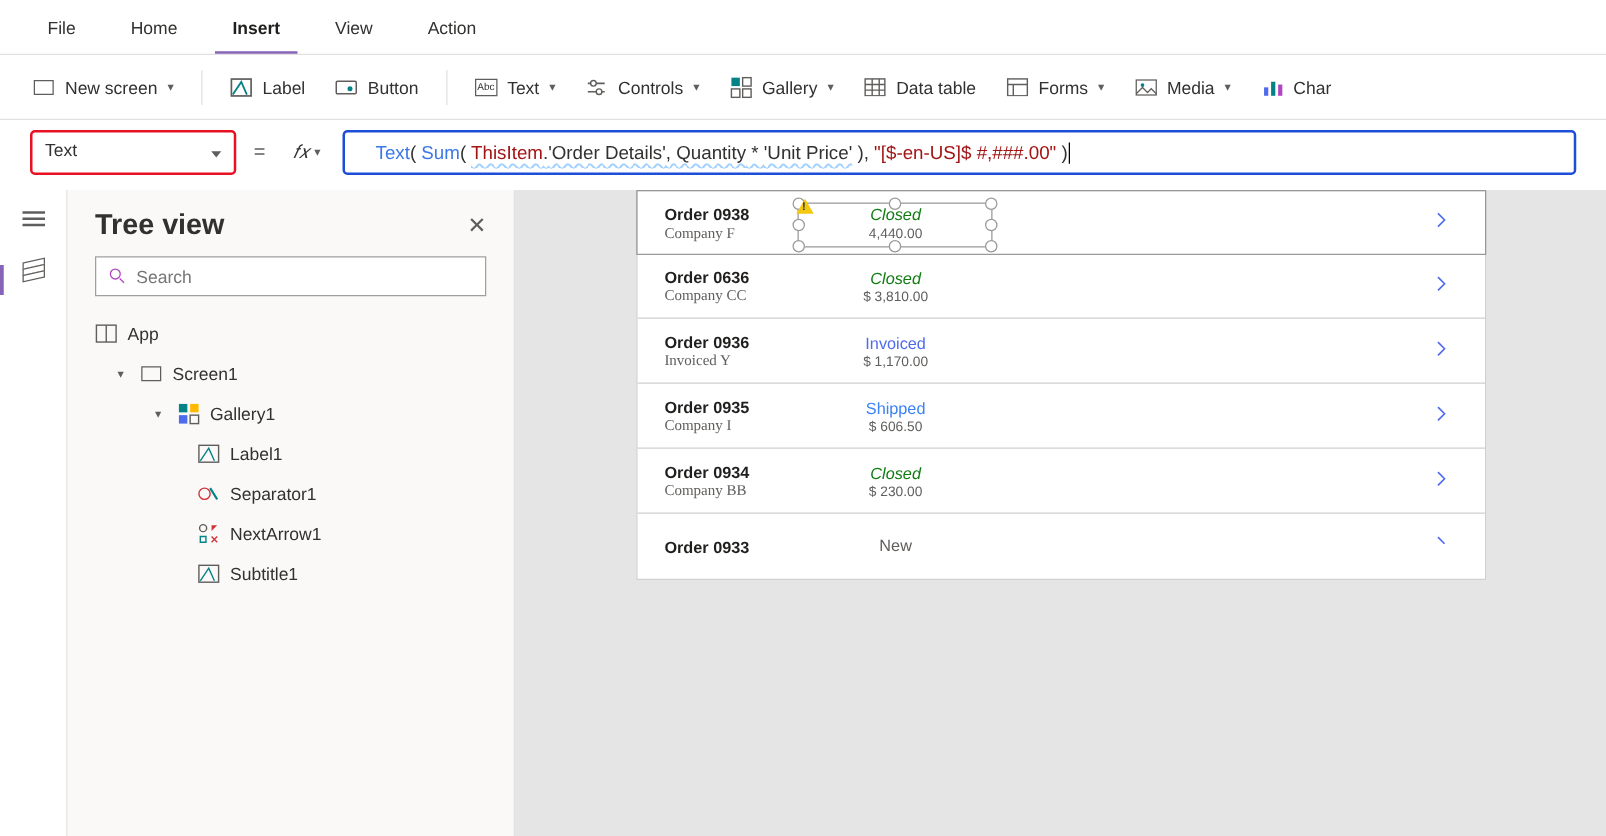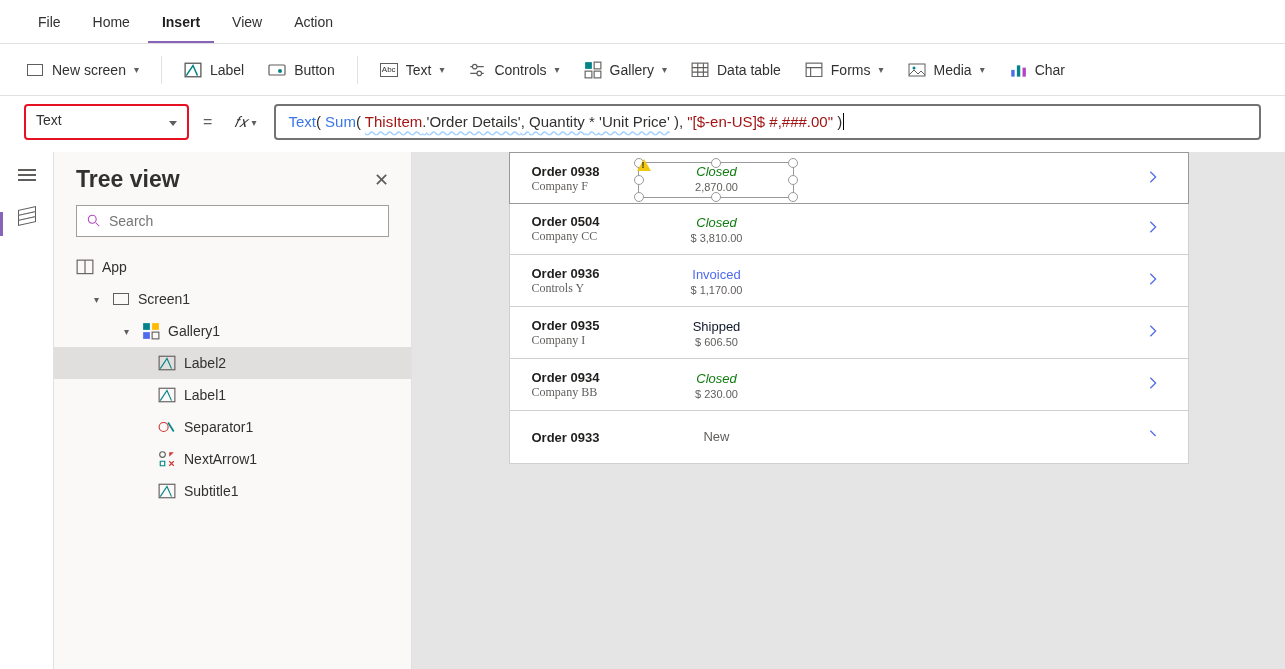--- a/index.html
+++ b/index.html
@@ -1,38 +1,38 @@
 <!DOCTYPE html>
 <html><head>
 <meta charset="utf-8">
 <style>
 * { box-sizing: border-box; margin: 0; padding: 0; font-family: "Segoe UI", Arial, sans-serif; }
 body { background: #fff; width: 1285px; height: 669px; overflow: hidden; }
 
 
-.menubar { display: flex; gap: 4px; padding: 6px 24px 0 24px; border-bottom: 1px solid #e1e1e1; height: 44px; }
+.menubar { display: flex; gap: 16px; padding: 6px 24px 0 24px; border-bottom: 1px solid #e1e1e1; height: 44px; }
 .menubar .item { padding: 8px 14px 11px 14px; font-size: 14px; color: #323130; cursor: pointer; }
 .menubar .item.active { font-weight: 600; border-bottom: 2px solid #8764b8; color: #201f1e; }
 
 
 .toolbar { display: flex; align-items: center; padding: 6px 16px; height: 52px; border-bottom: 1px solid #e1e1e1; gap: 4px; }
 .tool { display: inline-flex; align-items: center; gap: 8px; padding: 6px 10px; font-size: 14px; color: #323130; cursor: pointer; }
 .tool .chev { font-size: 10px; color: #605e5c; }
 .sep { width: 1px; height: 28px; background: #e1e1e1; margin: 0 8px; }
 .icon-box { width: 18px; height: 14px; border: 1.2px solid #605e5c; display: inline-flex; align-items: center; justify-content: center; font-size: 8px; }
 .icon-sq { width: 16px; height: 12px; border: 1.2px solid #605e5c; }
 
 
 .formulabar { display: flex; align-items: center; padding: 10px 24px 14px 24px; gap: 10px; height: 56px; }
 .prop-select { border: 2px solid #e81123; border-radius: 4px; padding: 6px 30px 6px 10px; width: 165px; height: 36px; font-size: 14px; color: #323130; background: #fff; position: relative; }
 .prop-select::after { content:""; position:absolute; right:10px; top:15px; border-left:4px solid transparent; border-right:4px solid transparent; border-top:5px solid #605e5c; }
 .eq { font-size: 16px; color: #605e5c; padding: 0 4px; }
 .fx { padding: 6px 8px; font-style: italic; font-family: Georgia, serif; font-size: 15px; color: #323130; display:flex; align-items:center; gap:4px;text-align:right; }
 .fx .chev { font-size:10px; color:#605e5c; font-style:normal; }
-.formula { flex: 1; border: 2px solid #737373; border-radius: 4px; padding: 7px 12px; height: 36px; font-family: Consolas, monospace; font-size: 15px; white-space: nowrap; overflow: hidden; }
+.formula { flex: 1; border: 2px solid #1d4ed8; border-radius: 4px; padding: 7px 24px; height: 36px; font-family: Consolas, monospace; font-size: 15px; white-space: nowrap; overflow: hidden; }
 .t-fn { color: #3b78e7; } .t-kw { color: #a31515; } .t-op { color: #323130; } .t-str { color: #a31515; } .t-sq { text-decoration: underline wavy rgba(51,153,255,.45); text-underline-offset: 3px; }
 
 
 .main { display: flex; height: calc(669px - 44px - 52px - 56px); }
 .leftrail { width: 54px; border-right: 1px solid #e1e1e1; display: flex; flex-direction: column; align-items: center; padding-top: 14px; gap: 22px; position: relative; }
 .leftrail .purplebar { position: absolute; left: 0; top: 60px; width: 3px; height: 24px; background: #8764b8; }
 .burger div { width:18px; height:2px; background:#605e5c; margin:3px 0; }
 .layers { position: relative; width: 18px; height: 18px; }
 .layers span { position: absolute; width: 18px; height: 6px; border: 1.2px solid #605e5c; transform: skew(0,-12deg); background:#fff; }
 .layers span:nth-child(1){top:2px;} .layers span:nth-child(2){top:7px;} .layers span:nth-child(3){top:12px;}
@@ -60,21 +60,21 @@
 .canvas { flex: 1; background: #e5e5e5; display: flex; justify-content: center; align-items: flex-start; }
 .gallery { width: 680px; background: #fff; border: 1px solid #d0d0d0; }
 .row { display: flex; align-items: center; padding: 10px 22px 9px 22px; border-bottom: 1px solid #d0d0d0; position: relative; min-height: 52px; }
 .row:last-child { border-bottom: none; }
 .row.selected { border: 1px solid #999; margin: -1px; }
 .col1 { width: 110px; }
 .ordtitle { font-size: 13px; font-weight: 700; color: #201f1e; }
 .company { font-size: 12px; color: #605e5c; font-family: Liberation Serif, serif; }
 .col2 { width: 150px; text-align: center; position: relative; }
 .status { font-size: 13px; }
-.st-Closed { color: #107c10; font-style: italic; } .st-Invoiced { color: #4f6bed; } .st-Shipped { color: #0f172a; } .st-New { color: #605e5c; }
+.st-Closed { color: #107c10; font-style: italic; } .st-Invoiced { color: #4f6bed; } .st-Shipped { color: #3b82f6; } .st-New { color: #605e5c; }
 .price { font-size: 11px; color: #605e5c; margin-top: 2px; }
 .arrow { margin-left: auto; margin-right: 6px; }
 .arrow svg { width: 14px; height: 14px; }
 
 
 .selbox { position: absolute; border: 1px solid #999; left: -4px; top: -2px; width: 156px; height: 36px; }
 .handle { position:absolute; width:10px; height:10px; border:1px solid #999; border-radius:50%; background:#fff; }
 .h-tl{left:-5px;top:-5px}.h-tr{right:-5px;top:-5px}.h-bl{left:-5px;bottom:-5px}.h-br{right:-5px;bottom:-5px}.h-ml{left:-5px;top:50%;margin-top:-5px}.h-mr{right:-5px;top:50%;margin-top:-5px}.h-tc{left:50%;top:-5px;margin-left:-5px}.h-bc{left:50%;bottom:-5px;margin-left:-5px}
 .warn { position:absolute; left:-2px; top:-4px; width:0;height:0;border-left:7px solid transparent;border-right:7px solid transparent;border-bottom:12px solid #f2c811; }
 .warn::after{content:"!";position:absolute;left:-2px;top:1px;font-size:9px;font-weight:bold;color:#323130;}
@@ -248,29 +248,20 @@
         <span class="ticon">
             <svg viewBox="0 0 16 16">
               <rect x="1" y="1" width="6" height="6" fill="#038387"></rect>
               <rect x="9" y="1" width="6" height="6" fill="#ffb900"></rect>
               <rect x="1" y="9" width="6" height="6" fill="#4f6bed"></rect>
               <rect x="9" y="9" width="6" height="6" fill="none" stroke="#605e5c"></rect>
             </svg>
           </span>
         <span>Gallery1</span>
       </div>
-      <div class="node indent3 selected">
-        <span class="ticon">
-            <svg viewBox="0 0 16 16">
-              <rect x="1" y="2" width="14" height="12" fill="none" stroke="#605e5c"></rect>
-              <path d="M2 13 L8 4 L12 13" fill="none" stroke="#038387"></path>
-            </svg>
-          </span>
-        <span>Label2</span>
-      </div>
       <div class="node indent3">
         <span class="ticon">
             <svg viewBox="0 0 16 16">
               <rect x="1" y="2" width="14" height="12" fill="none" stroke="#605e5c"></rect>
               <path d="M2 13 L8 4 L12 13" fill="none" stroke="#038387"></path>
             </svg>
           </span>
         <span>Label1</span>
       </div>
       <div class="node indent3">
@@ -318,43 +309,43 @@
               <span class="handle h-tc"></span>
               <span class="handle h-tr"></span>
             <span class="handle h-ml"></span>
               <span class="handle h-mr"></span>
             <span class="handle h-bl"></span>
               <span class="handle h-bc"></span>
               <span class="handle h-br"></span>
             <span class="warn"></span>
           </div>
           <div class="status st-Closed">Closed</div>
-          <div class="price">2,870.00</div>
+          <div class="price">4,440.00</div>
         </div>
         <div class="arrow"><svg viewBox="0 0 16 16">
               <path d="M5 2l6 6-6 6" fill="none" stroke="#4f6bed" stroke-width="1.5"></path>
             </svg></div>
       </div>
       <div class="row">
         <div class="col1">
-            <div class="ordtitle">Order 0504</div>
+            <div class="ordtitle">Order 0636</div>
             <div class="company">Company CC</div>
           </div>
         <div class="col2">
             <div class="status st-Closed">Closed</div>
             <div class="price">$ 3,810.00</div>
           </div>
         <div class="arrow"><svg viewBox="0 0 16 16">
               <path d="M5 2l6 6-6 6" fill="none" stroke="#4f6bed" stroke-width="1.5"></path>
             </svg></div>
       </div>
       <div class="row">
         <div class="col1">
             <div class="ordtitle">Order 0936</div>
-            <div class="company">Controls Y</div>
+            <div class="company">Invoiced Y</div>
           </div>
         <div class="col2">
             <div class="status st-Invoiced">Invoiced</div>
             <div class="price">$ 1,170.00</div>
           </div>
         <div class="arrow"><svg viewBox="0 0 16 16">
               <path d="M5 2l6 6-6 6" fill="none" stroke="#4f6bed" stroke-width="1.5"></path>
             </svg></div>
       </div>
       <div class="row">

